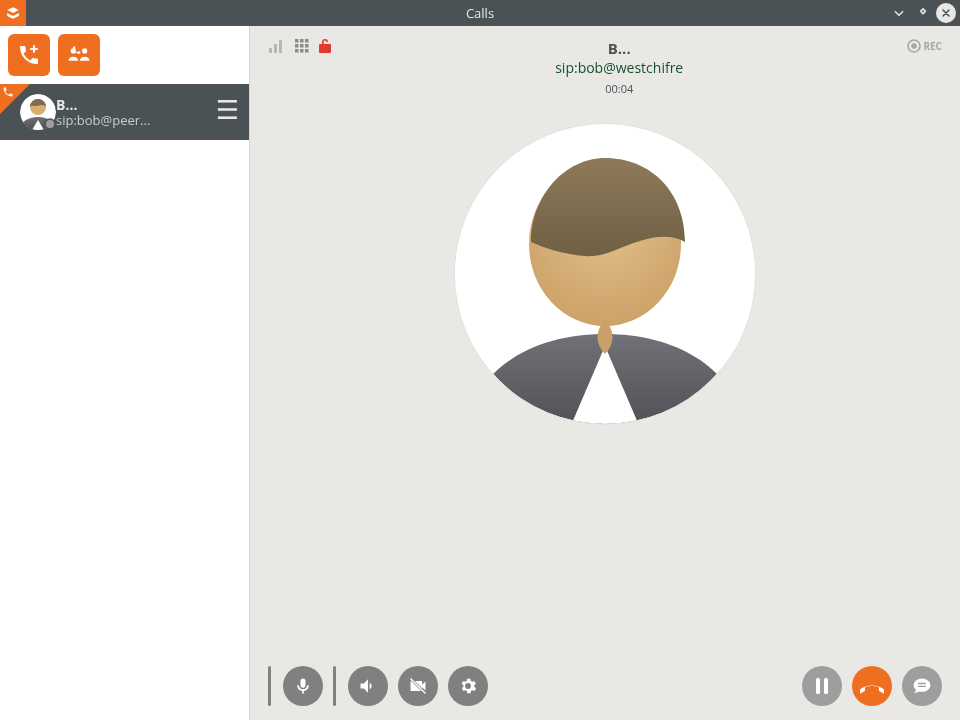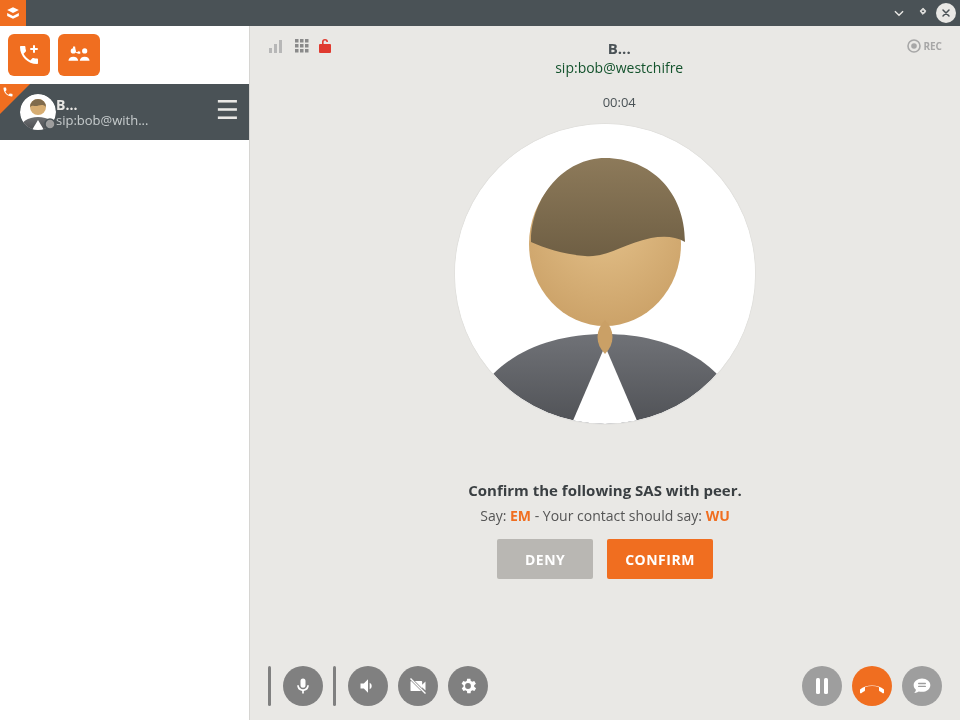--- a/index.html
+++ b/index.html
@@ -28,21 +28,21 @@
   .call-row .subtitle{font-size:13px;color:#c7cccd;line-height:15px}
   .call-row .menu{position:absolute;right:10px;top:12px;color:#e9e8e5;font-size:26px;line-height:26px}
 
   
   .main{flex:1;display:flex;flex-direction:column;position:relative;background:#e9e8e5}
   .main-top{height:58px;display:flex;align-items:flex-start;padding:12px 18px 0 18px;color:#808080}
   .status-ics{display:flex;gap:8px;align-items:center}
   .main-top .center{flex:1;text-align:center}
   .main-top .center .display-name{font-weight:700;color:#4a5256;font-size:15px}
   .main-top .center .uri{color:#14532d;font-size:14px}
-  .main-top .center .timer{color:#4a5256;font-size:13px;margin-top:16px}
+  .main-top .center .timer{color:#4a5256;font-size:11px;margin-top:4px}
   .rec{display:flex;align-items:center;color:#a7a7a7;font-size:10px;font-weight:700;gap:1px}
 
   .avatar-large{width:300px;height:300px;border-radius:50%;background:#fff;margin:40px auto 0 auto;overflow:hidden;box-shadow:0 0 0 1px rgba(0,0,0,.03)}
 
   .sas{margin-top:56px;text-align:center}
   .sas-line1{font-weight:700;color:#3a3f42;font-size:15px}
   .sas-line2{margin-top:6px;font-size:14px;color:#555}
   .sas-line2 .orange{color:#f06e20;font-weight:700}
   .sas-btns{margin-top:14px;display:flex;gap:14px;justify-content:center}
   .btn{height:40px;min-width:96px;padding:0 18px;display:flex;align-items:center;justify-content:center;border-radius:2px;font-weight:700;font-size:14px;letter-spacing:.5px}
@@ -63,20 +63,21 @@
 </style>
 </head>
 <body>
 
 <div class="titlebar">
   <div class="logo">
     <svg width="14" height="14" viewBox="0 0 24 24">
         <path fill="#fff" d="M2 7l10-5 10 5-10 5L2 7zm0 5l10 5 10-5v5l-10 5L2 17v-5z"></path>
       </svg>
   </div>
+  <div class="title">Calls</div>
   <div class="spacer"></div>
   <div class="winbtn">
     <svg width="14" height="14" viewBox="0 0 24 24">
         <path fill="none" stroke="#e9e8e5" stroke-width="2.4" d="M5 9l7 7 7-7"></path>
       </svg>
   </div>
   <div class="winbtn">
     <svg width="12" height="12" viewBox="0 0 24 24">
         <path fill="none" stroke="#e9e8e5" stroke-width="2.4" d="M12 3l5 5-5 5-5-5 5-5zm0 8"></path>
         <path fill="none" stroke="#e9e8e5" stroke-width="2.4" d="M12 4l6 6-6 6-6-6z" transform="translate(0 2) scale(.8) translate(3 0)"></path>
@@ -134,21 +135,21 @@
             <path d="M0 36c0-8 8-13 18-13s18 5 18 13v6H0z" fill="url(#sg)"></path>
             <path d="M12 36l6-10 6 10z" fill="#fff"></path>
             <circle cx="18" cy="13" r="8" fill="#d7ad72"></circle>
             <path d="M10 13a8 8 0 0116 0c-3-4-8-1-10-1-2 0-4-1-6 1z" fill="#806b4c"></path>
           </g>
           <circle cx="30" cy="30" r="5" fill="#9e9e9e" stroke="#4a5256" stroke-width="1.5"></circle>
         </svg>
       </div>
       <div>
         <div class="name">B...</div>
-        <div class="subtitle">sip:bob@with...</div>
+        <div class="subtitle">sip:bob@peer...</div>
       </div>
       <div class="menu">☰</div>
     </div>
   </div>
 
   <div class="main">
 
     <div class="main-top">
       <div class="status-ics">
         <span>
@@ -216,36 +217,20 @@
           <rect width="300" height="300" fill="#fff"></rect>
           <path d="M10 320c0-70 63-110 140-110s140 40 140 110v40H10z" fill="url(#suit)"></path>
           <path d="M108 320l42-98 42 98z" fill="#fff"></path>
           <ellipse cx="150" cy="120" rx="76" ry="82" fill="url(#face)"></ellipse>
           <path d="M76 118c0-46 34-84 74-84 46 0 80 34 80 84-10-6-22-6-34-4-28 6-44 20-66 18-24-2-40-8-54-14z" fill="url(#hair)"></path>
           <path d="M150 196c10 10 10 24 0 34-10-10-10-24 0-34z" fill="#caa066"></path>
         </g>
       </svg>
     </div>
 
-    <div class="sas">
-      <div class="sas-line1">Confirm the following SAS with peer.</div>
-      <div class="sas-line2">
-        <span>Say:</span>
-        <span> </span>
-        <span class="orange">EM</span>
-        <span> - </span>
-        <span>Your contact should say:</span>
-        <span> </span>
-        <span class="orange">WU</span>
-      </div>
-      <div class="sas-btns">
-        <div class="btn btn-deny">DENY</div>
-        <div class="btn btn-confirm">CONFIRM</div>
-      </div>
-    </div>
 
     <div class="controls">
       <div class="left">
         <div class="vsep"></div>
         <div class="cbtn">
           <svg width="20" height="20" viewBox="0 0 24 24">
               <path fill="#fff" d="M12 14a3 3 0 003-3V6a3 3 0 00-6 0v5a3 3 0 003 3zm5-3a5 5 0 01-10 0H5a7 7 0 006 6.9V21h2v-3.1A7 7 0 0019 11h-2z"></path>
             </svg>
         </div>
         <div class="vsep"></div>

